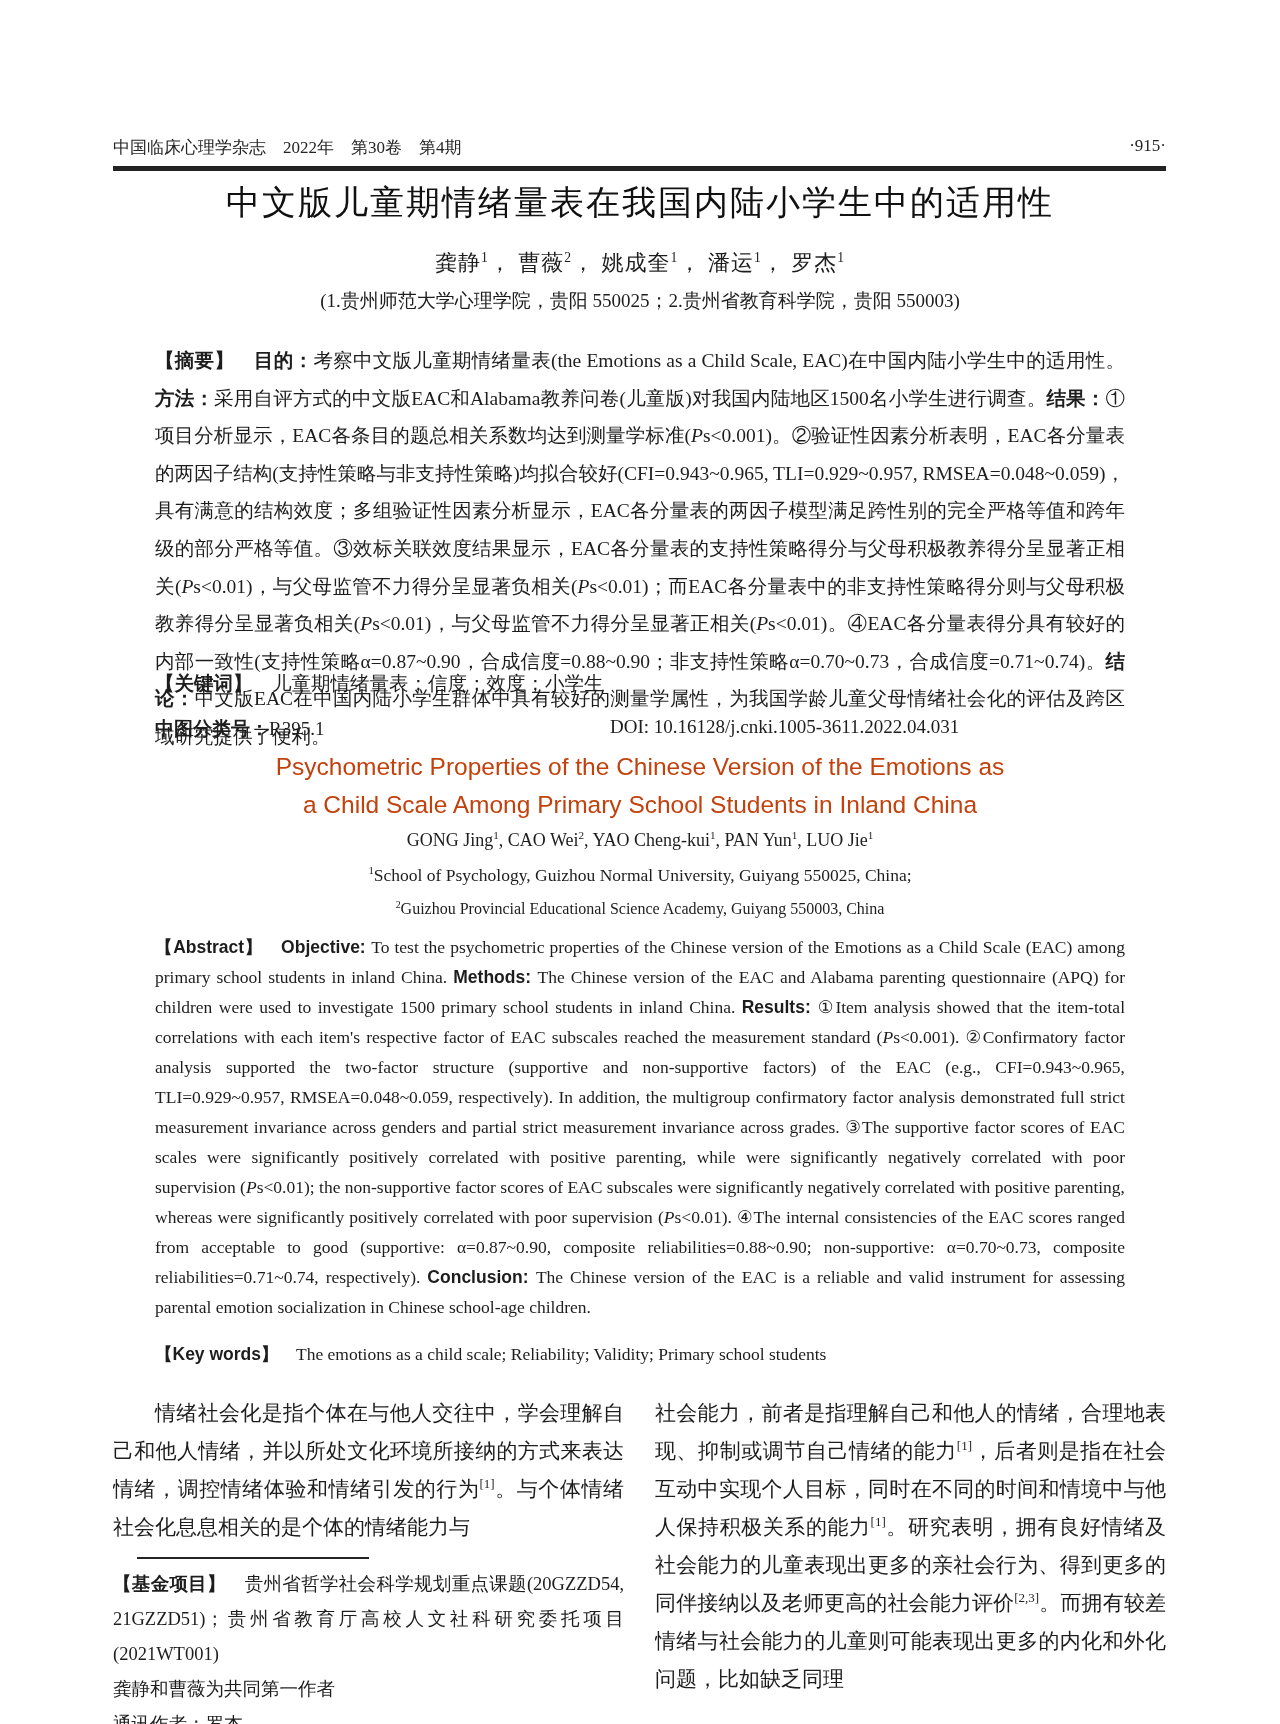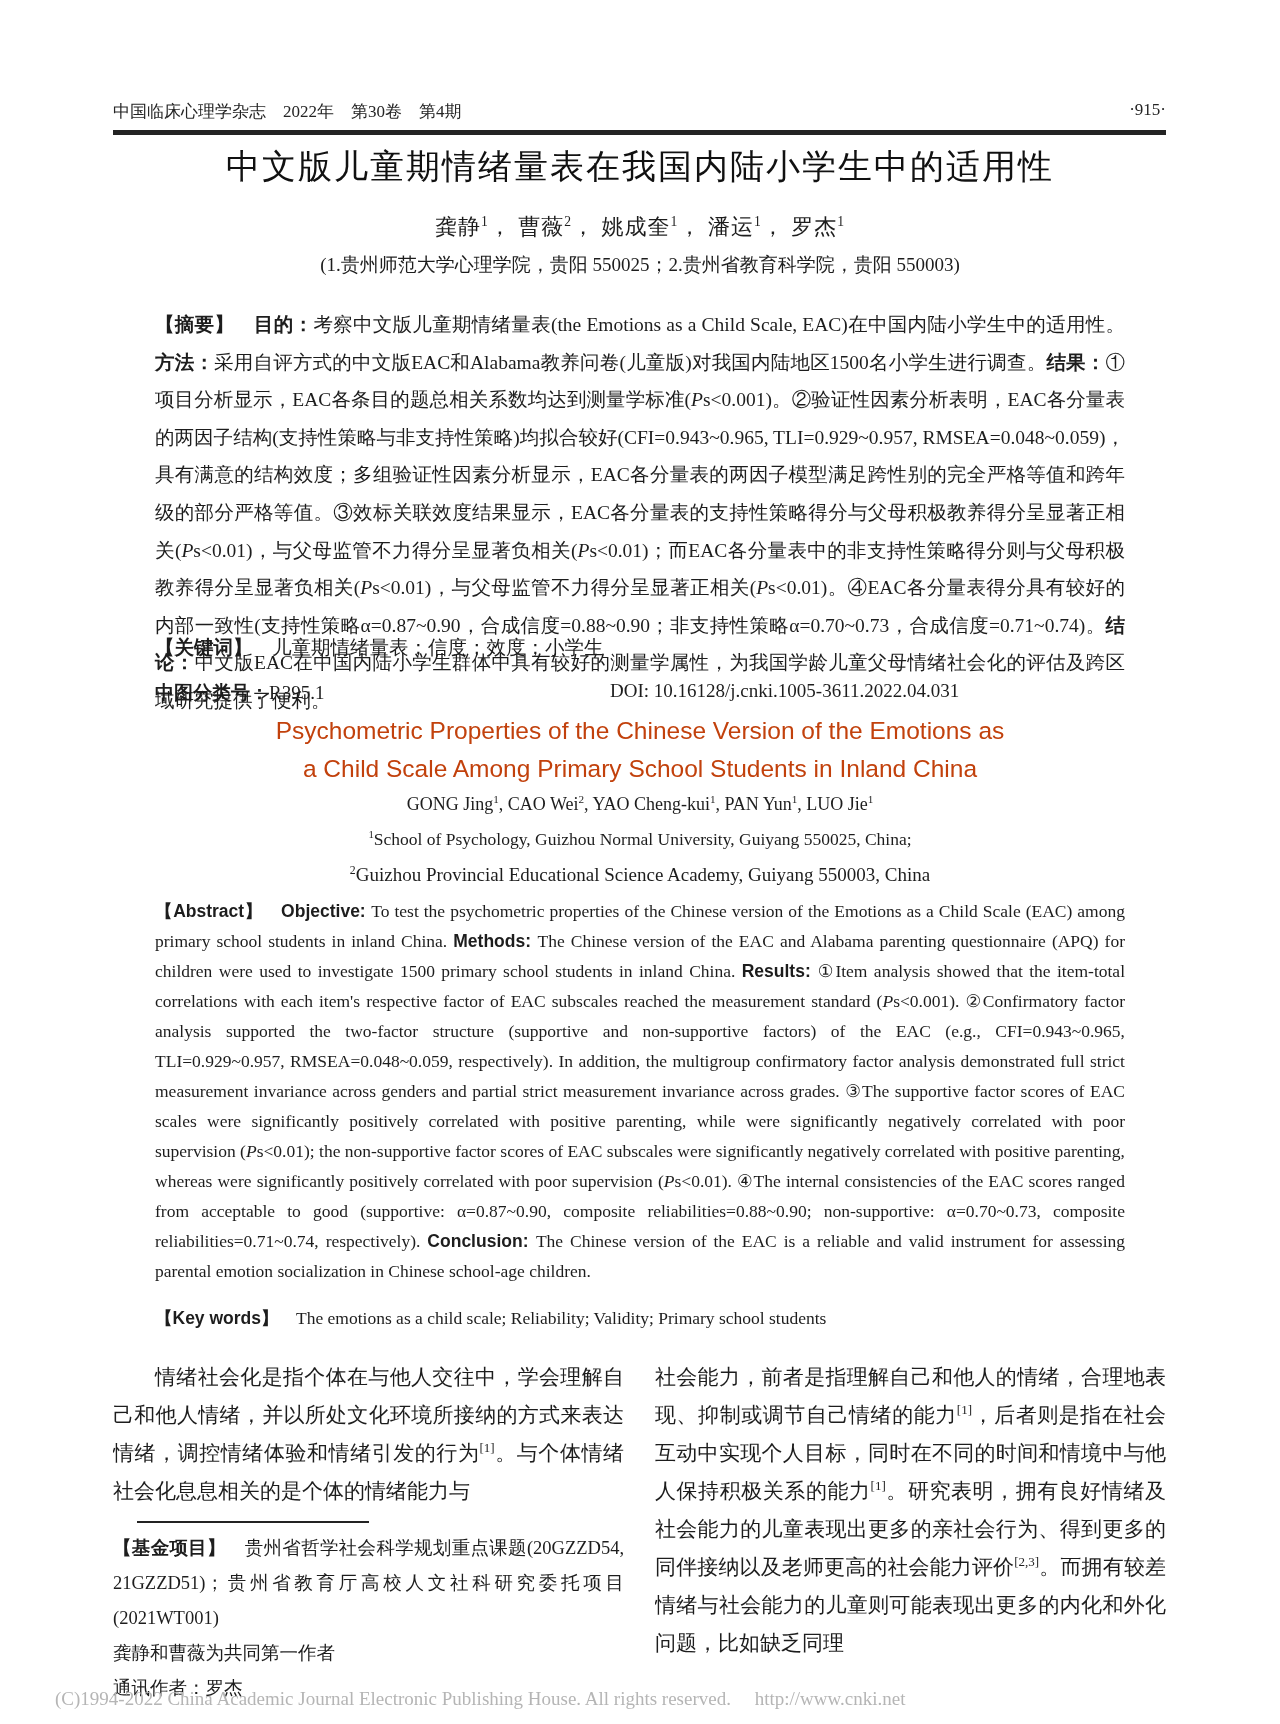--- a/index.html
+++ b/index.html
@@ -1,21 +1,21 @@
 <!DOCTYPE html>
 <html><head>
 <meta charset="utf-8">
 <style>
   html,body { margin:0; padding:0; background:#ffffff; }
   .page {
     position:relative; width:1280px; height:1724px; margin:0 auto;
     background:#ffffff; overflow:hidden;
     font-family:"Liberation Serif","DejaVu Serif",serif; color:#1d1d1d;
   }
-  .abs { position:absolute; }
+  .abs { position:absolute;margin-top:36px; }
   .centered { left:0; right:0; text-align:center; }
 
   .header-row { left:113px; right:114px; top:100px; display:flex;
     justify-content:space-between; font-size:17px; color:#242424; }
   .header-rule { left:113px; right:114px; top:130px; height:5px; background:#232323; }
 
   .title-cn { top:144px; font-size:34px; font-weight:normal; letter-spacing:2px;
     font-family:"Liberation Sans","DejaVu Sans",sans-serif; color:#111; }
 
   .authors-cn { top:212px; font-size:22px; letter-spacing:1px; }
@@ -28,21 +28,21 @@
   .kw-label { font-weight:bold; font-family:"Liberation Sans","DejaVu Sans",sans-serif; }
 
   .meta-row { left:155px; width:970px; top:680px; font-size:19px; }
   .clc-label { font-weight:bold; font-family:"Liberation Sans","DejaVu Sans",sans-serif; }
   .doi { position:absolute; left:455px; top:0; }
 
   .en-title { top:712px; font-size:24.5px; line-height:38px; color:#c2410c;
     font-family:"Liberation Sans","DejaVu Sans",sans-serif; }
   .en-authors { top:794px; font-size:18px; }
   .en-affil1 { top:829px; font-size:17.5px; }
-  .en-affil2 { top:864px; font-size:19px; }
+  .en-affil2 { top:864px; font-size:16px; }
 
   .en-abstract { left:155px; width:970px; top:896px; font-size:17.5px;
     line-height:30px; text-align:justify; }
   .en-keywords { left:155px; width:970px; top:1306px; font-size:17.5px; }
 
   .body-cols { left:113px; top:1358px; width:1053px; display:flex; gap:31px; }
   .col { width:511px; font-size:21px; line-height:38px; text-align:justify; }
   .para-first { text-indent:2em; }
   .clamp-left { height:153px; overflow:hidden; }
   .clamp-right { height:306px; overflow:hidden; }

